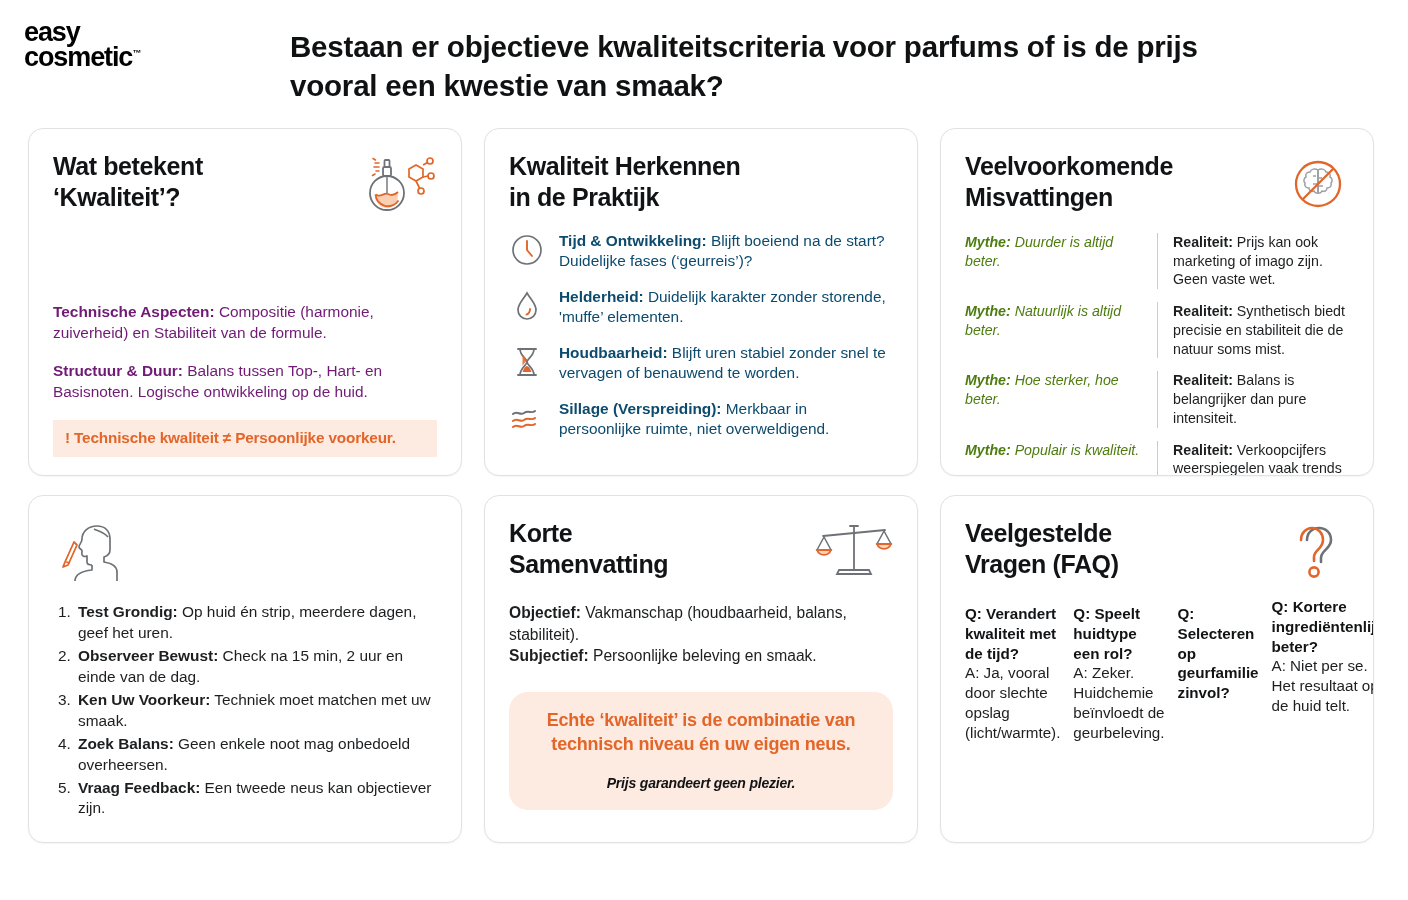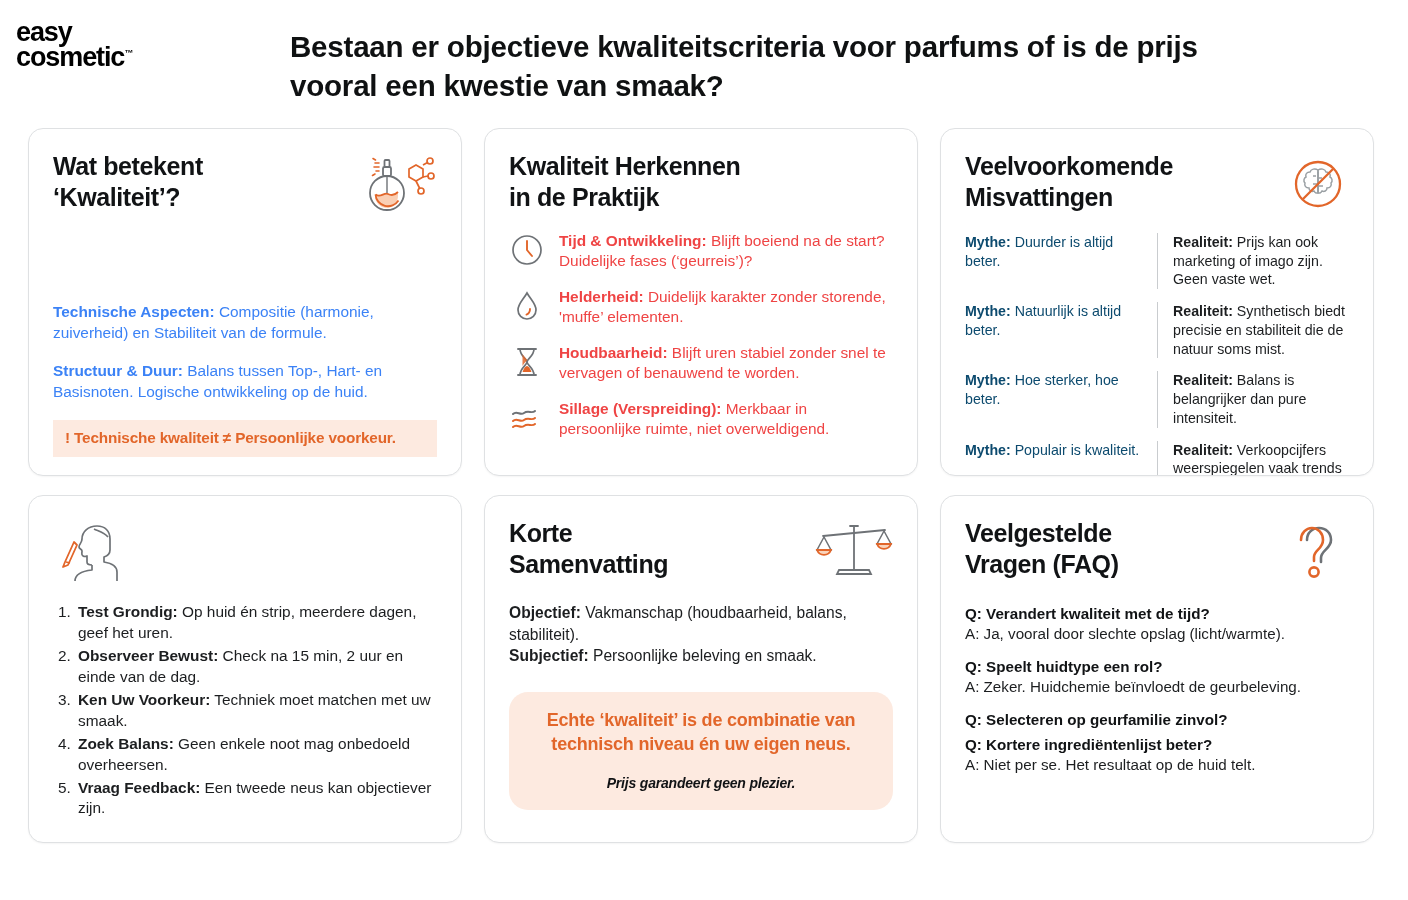--- a/index.html
+++ b/index.html
@@ -15,21 +15,21 @@
 
   
   .header {
     display: flex;
     align-items: flex-start;
     padding: 14px 0 0 0;
     height: 128px;
   }
   .logo-wrap {
     width: 290px;
-    padding-left: 16px;
+    padding-left: 24px;
     padding-top: 6px;
     display: flex;
     align-items: flex-end;
   }
   .logo {
     font-weight: 700;
     font-size: 27px;
     line-height: 0.92;
     letter-spacing: -1.1px;
     color: #000;
@@ -87,21 +87,21 @@
     color: #111315;
     white-space: pre-line;
   }
   .card-icon { flex: 0 0 auto; margin-top: 2px; }
 
   
   .c1-body { margin-top: auto; }
   .para {
     font-size: 15.4px;
     line-height: 1.36;
-    color: #3b82f6;
+    color: #701a75;
     margin-bottom: 17px;
   }
   .para b { font-weight: 700; }
   .callout-line {
     background: #fdeae0;
     border-radius: 0;
     padding: 9px 12px 10px 12px;
     color: #e2662a;
     font-weight: 700;
     font-size: 15.3px;
@@ -127,37 +127,38 @@
     width: 36px;
     height: 36px;
     display: flex;
     align-items: center;
     justify-content: center;
     margin-top: 1px;
   }
   .icon-list .li-txt {
     font-size: 15.4px;
     line-height: 1.33;
-    color: #ef4444;
+    color: #0c4a6e;
   }
   .icon-list .li-txt b { font-weight: 700; }
 
   
   .myth-grid {
     margin-top: 14px;
     display: grid;
     grid-template-columns: 1fr 1fr;
     column-gap: 0;
     row-gap: 13px;
   }
   .myth-cell {
     font-size: 14.2px;
     line-height: 1.32;
-    color: #0c4a6e;
+    color: #4d7c0f;
     padding-right: 14px;
+    font-style: italic;
   }
   .real-cell {
     font-size: 14.2px;
     line-height: 1.32;
     color: #1c1e20;
     border-left: 1.5px solid #c9cccf;
     padding-left: 15px;
   }
   .myth-cell b, .real-cell b { font-weight: 700; }
 
@@ -209,21 +210,21 @@
     letter-spacing: -0.2px;
     display: block;
     margin-top: 18px;
     font-style: italic;
   }
 
   
   .faq-list {
     margin-top: 18px;
     display: flex;
-    flex-direction: column;
+    flex-direction: row;
     gap: 13px;
   }
   .faq-q {
     font-size: 15.2px;
     font-weight: 700;
     line-height: 1.3;
     color: #111315;
   }
   .faq-a {
     font-size: 15.2px;

